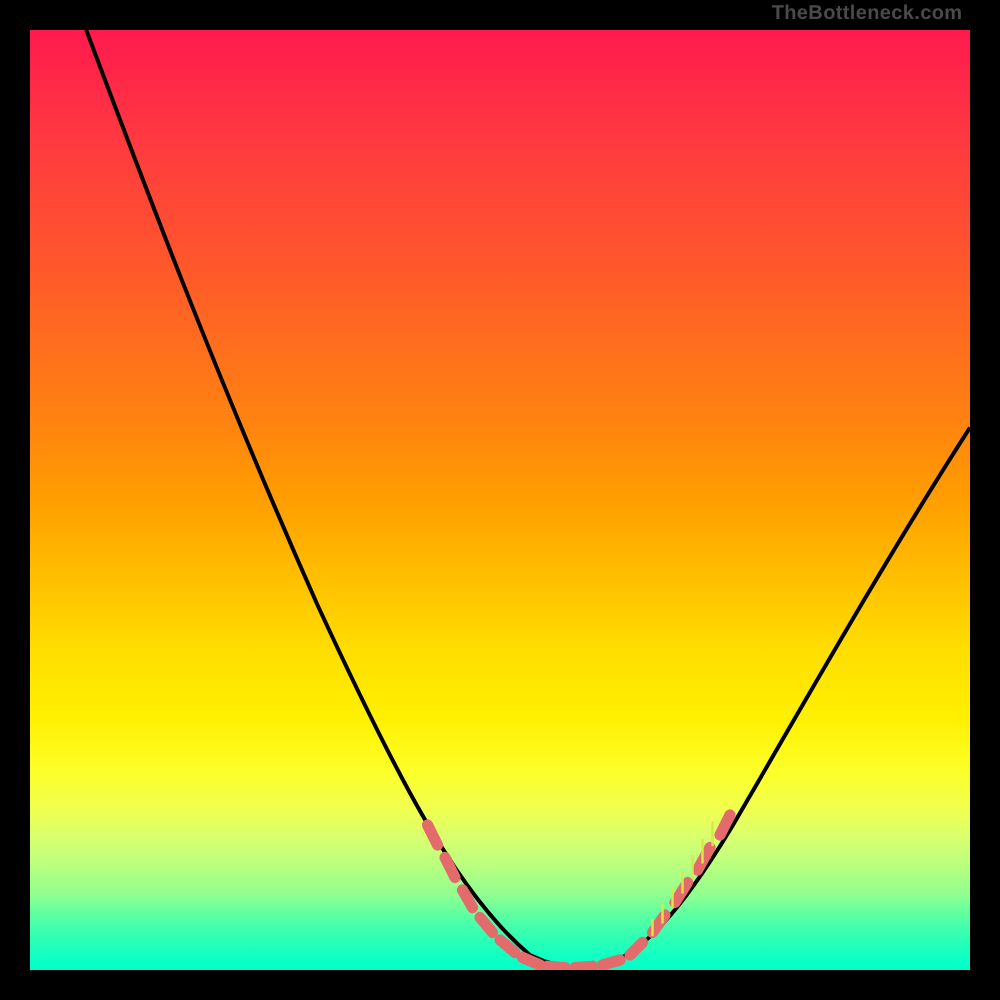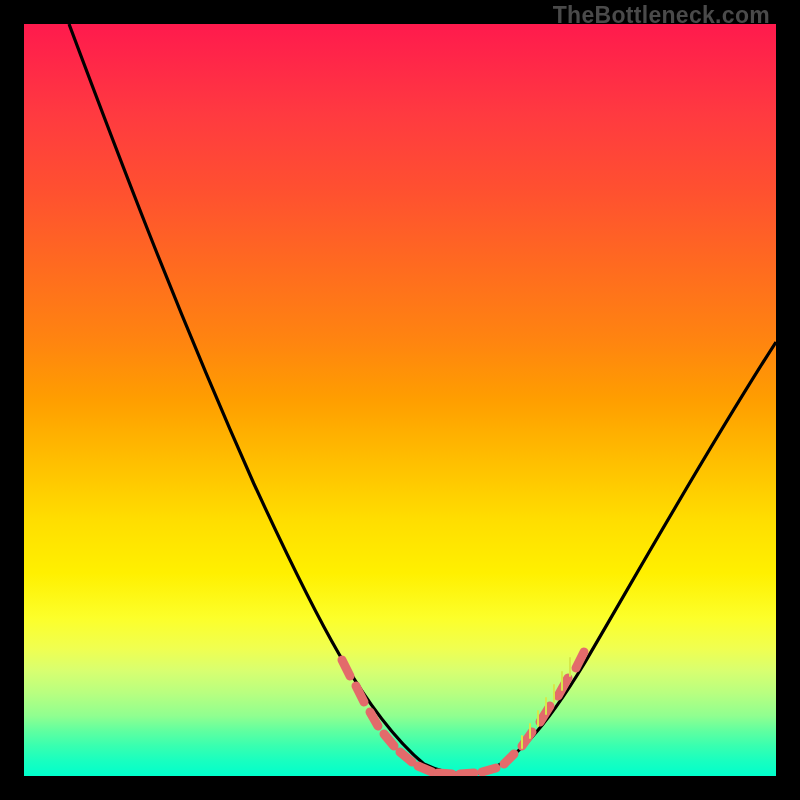--- a/index.html
+++ b/index.html
@@ -46,21 +46,21 @@
       #18ffc0 98%,
       #00ffcc 100%
     );
   }
   .watermark {
     position: absolute;
     top: 2px;
     right: 30px;
     color: #4a4a4a;
     font-family: Arial, Helvetica, sans-serif;
-    font-size: 23px;
+    font-size: 16px;
     font-weight: bold;
     letter-spacing: 0.3px;
     z-index: 10;
   }
   svg.curve {
     position: absolute;
     left: 0;
     top: 0;
     width: 752px;
     height: 752px;

